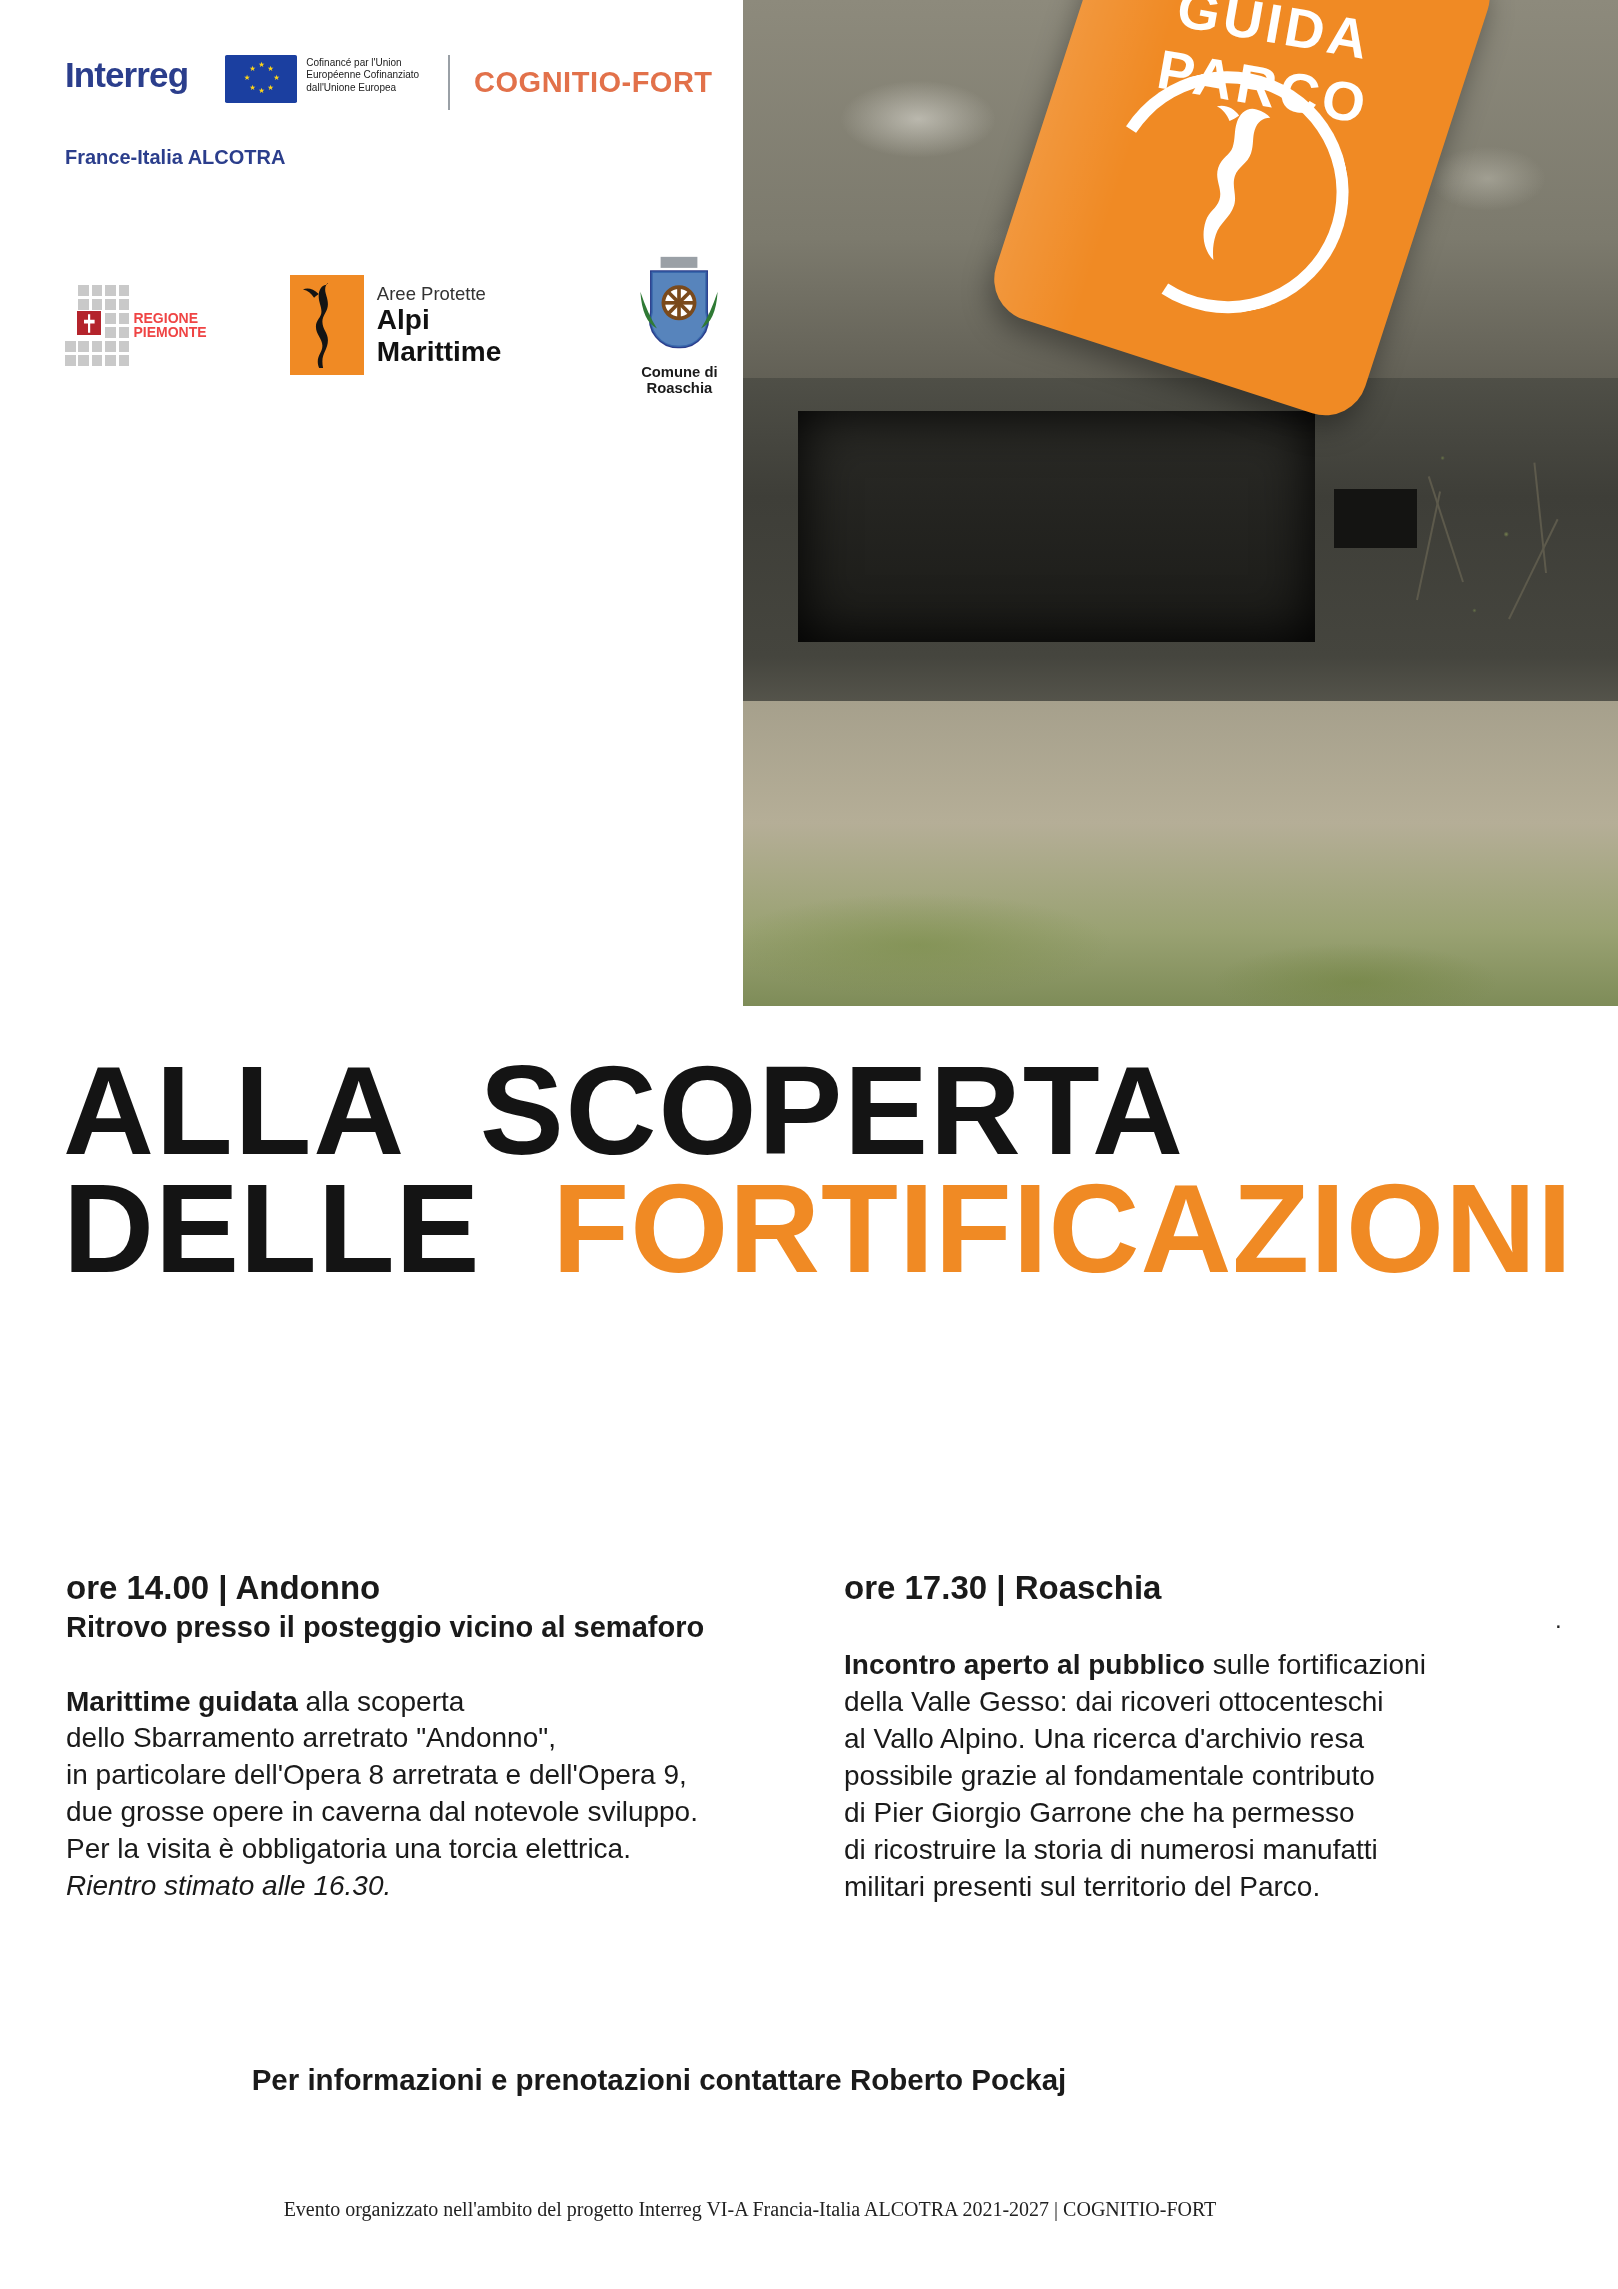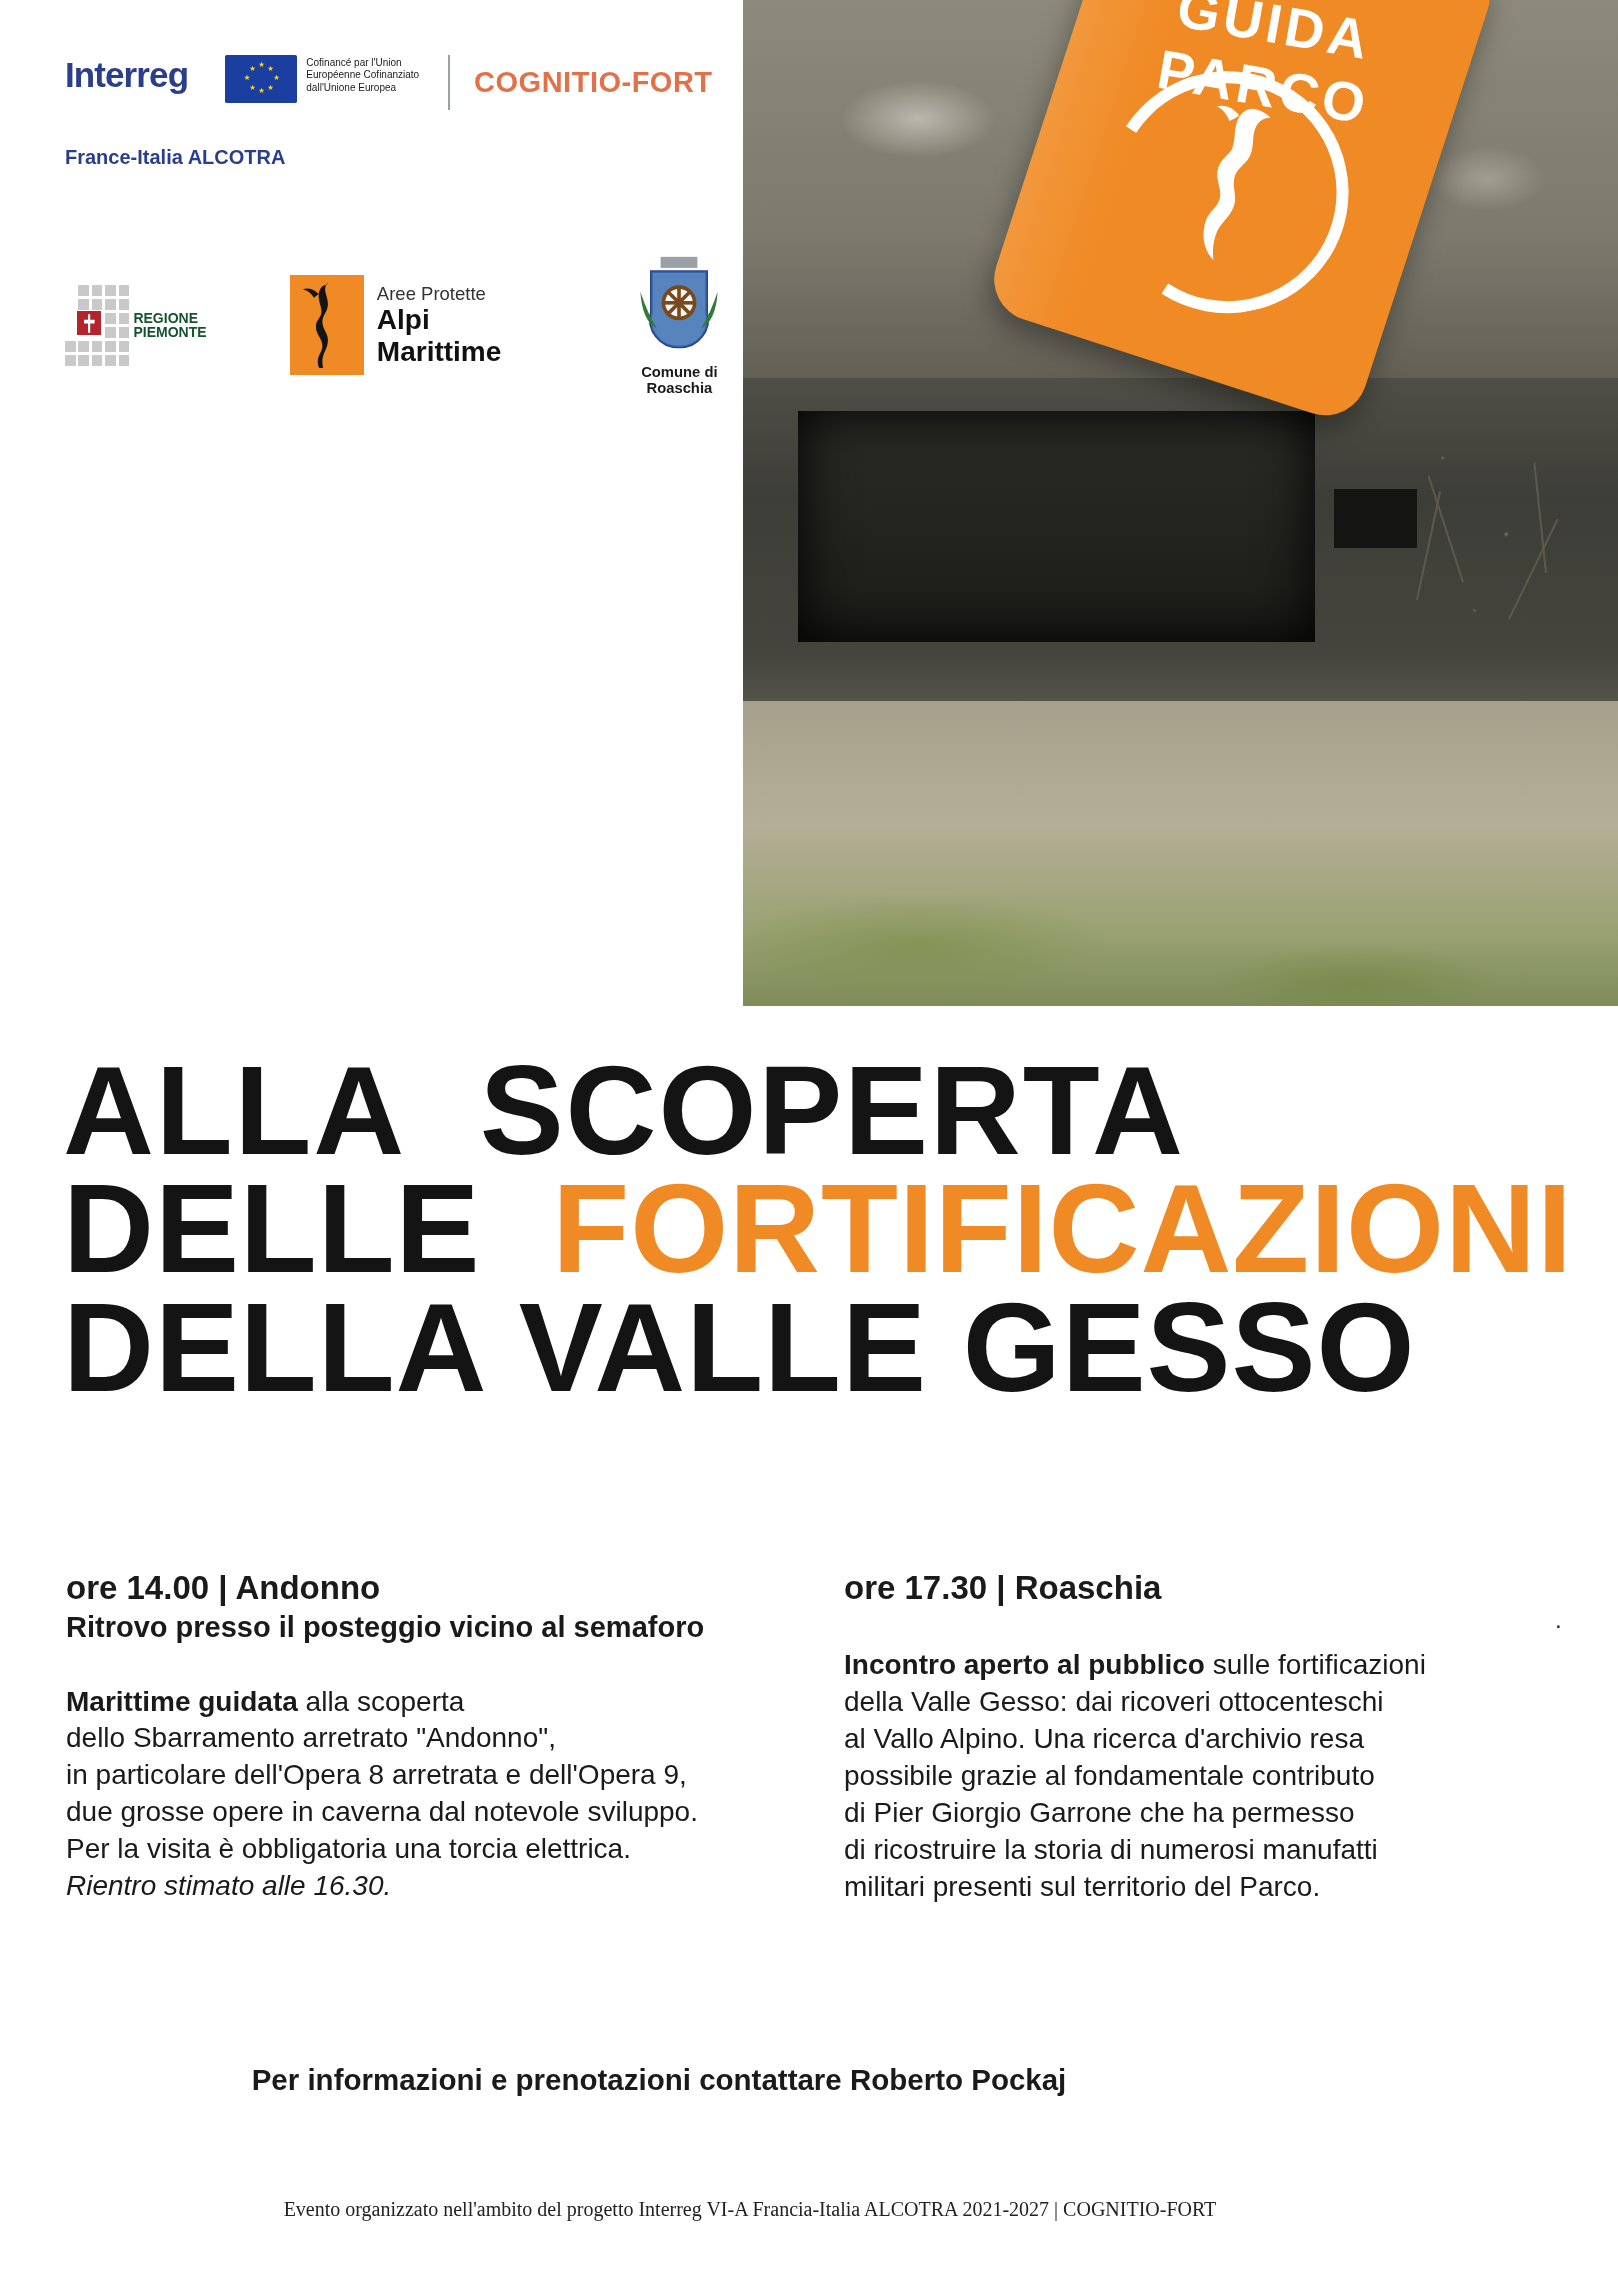--- a/index.html
+++ b/index.html
@@ -136,21 +136,21 @@
   }
   .eu-text { font-size: 10px; color: #1a1a1a; line-height: 1.25; margin-left: 9.2px; width: 118px; padding-top: 1.8px; }
   .divider-v { width: 1.8px; height: 55px; background: #9aa0a6; margin: 0 24px; }
   .cognitio { font-weight: bold; font-size: 29px; color: #E2714A; letter-spacing: 0.5px; padding-top: 11px; }
 
   .logo-row-2 { position: absolute; left: 65px; top: 255px; display: flex; align-items: center; }
   .regione { display: flex; align-items: center; }
   .rp-dots { width: 72px; height: 81px; display: grid; grid-template-columns: repeat(5, 1fr); grid-template-rows: repeat(6,1fr); gap: 2.8px; }
   .rp-dots i { background: #c9c9c9; display: block; }
   .rp-dots i.on { background: #ffffff; }
-  .rp-text { margin-left: 10px; font-size: 14px; font-weight: bold; color: #14532d; line-height: 1.05; }
+  .rp-text { margin-left: 10px; font-size: 14px; font-weight: bold; color: #ef4444; line-height: 1.05; }
   .rp-flag { width: 24px; height: 24px; background: #b4242c; position: relative; margin-bottom: 3.7px; }
   .rp-flag:after { content: ""; position: absolute; left: 6.5px; top: 2.8px; width: 11px; height: 18.5px; background: #ffffff;
     clip-path: polygon(0 30%, 40% 30%, 40% 0, 60% 0, 60% 30%, 100% 30%, 100% 50%, 60% 50%, 60% 100%, 40% 100%, 40% 50%, 0 50%); }
   .alpi { display: flex; align-items: center; margin-left: 31px; }
   .alpi-mark { width: 85px; height: 100px; background: #F08A24; position: relative; }
   .alpi-mark .sil {
     position: absolute; left: 50%; top: 7.4px; transform: translateX(-50%);
     width: 54px; height: 85px; color: #141414;
   }
   .alpi-text { margin-left: 13px; line-height: 1.12; }
@@ -350,21 +350,20 @@
   </div>
 
 
   <div class="maintitle">
     <div class="mt-row row1">
       <span>ALLA</span>&nbsp;&nbsp;<span>SCOPERTA</span>
     </div>
     <div class="mt-row row2">
       <span>DELLE</span>&nbsp;&nbsp;<span class="orange">FORTIFICAZIONI</span>
     </div>
-    <div class="mt-row row3">DELLA VALLE GESSO</div>
   </div>
 
   <div class="cols">
     <div class="col">
       <div class="col-head">ore 14.00 | Andonno</div>
       <div class="col-sub">Ritrovo presso il posteggio vicino al semaforo</div>
       <div class="col-body">
         <b>Marittime guidata</b><span style="white-space:pre-line"> alla scoperta
 dello Sbarramento arretrato "Andonno",
 in particolare dell'Opera 8 arretrata e dell'Opera 9,

